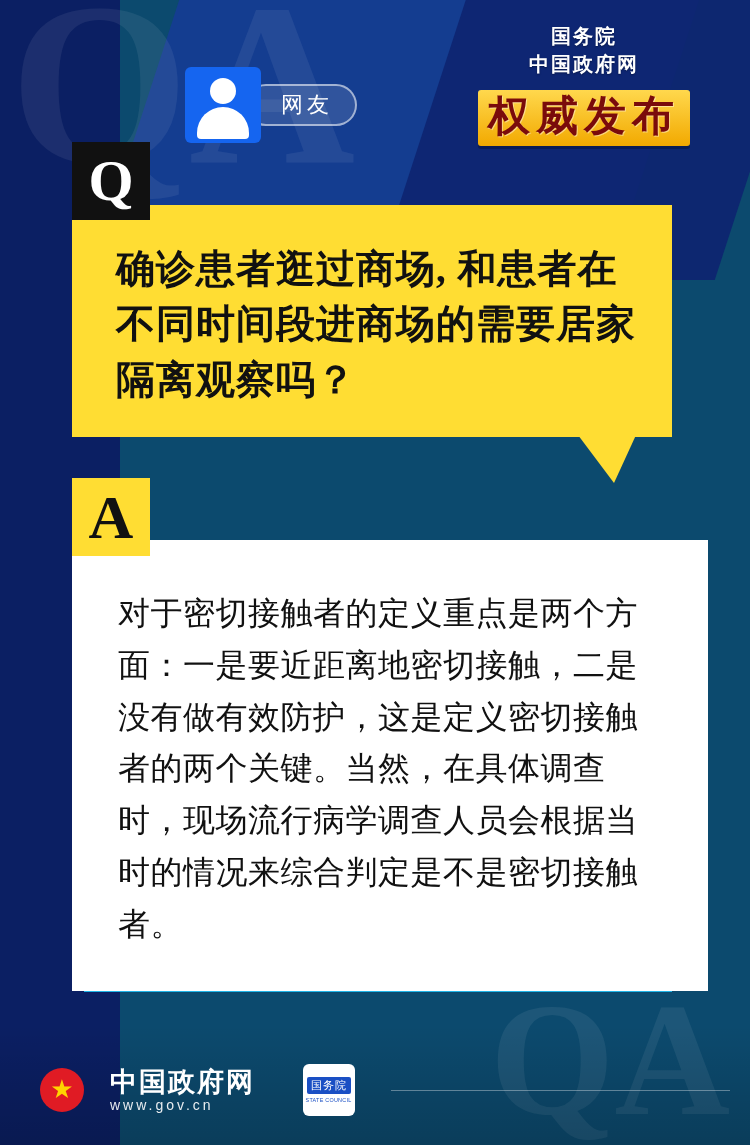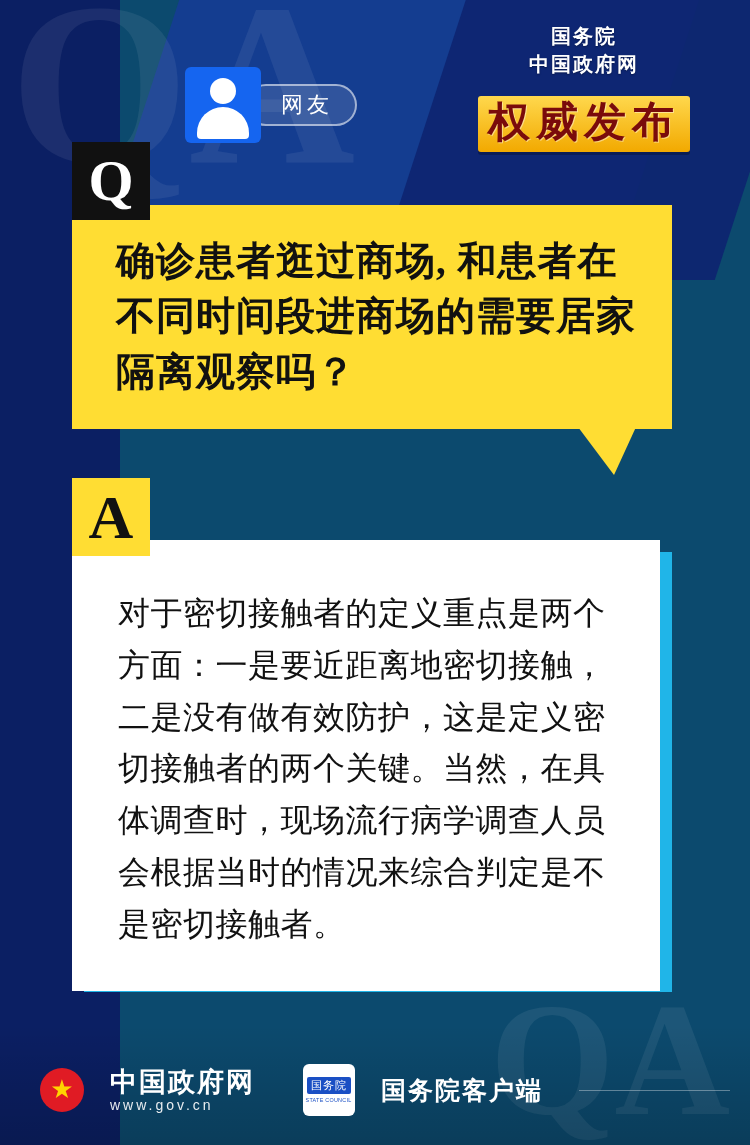--- a/index.html
+++ b/index.html
@@ -113,21 +113,21 @@
   }
   .brand-line {
     color: #ffffff;
     font-size: 20px;
     letter-spacing: 2px;
     line-height: 28px;
     font-weight: bold;
     text-shadow: 0 1px 2px rgba(0,0,0,.35);
   }
   .brand-badge {
-    margin-top: 18px;
+    margin-top: 12px;
     display: inline-block;
     padding: 4px 10px 8px;
     background: linear-gradient(180deg,#ffd84d 0%, #f2a900 100%);
     color: #7a0b0b;
     font-family: "Liberation Serif", serif;
     font-size: 42px;
     font-weight: bold;
     letter-spacing: 6px;
     line-height: 1.05;
     border-radius: 3px;
@@ -151,21 +151,21 @@
   .q-letter {
     left: 72px; top: 142px;
     background: #111111;
     color: #ffffff;
   }
   .q-bubble {
     position: absolute;
     left: 72px; top: 205px;
     width: 600px;
     background: #ffdd33;
-    padding: 28px 30px 30px 44px;
+    padding: 36px 30px 30px 44px;
     z-index: 3;
   }
   .q-bubble .tail {
     position: absolute;
     right: 36px; bottom: -46px;
     width: 0; height: 0;
     border-left: 36px solid transparent;
     border-right: 22px solid transparent;
     border-top: 48px solid #ffdd33;
   }
@@ -188,21 +188,21 @@
   .a-card-shadow {
     position: absolute;
     left: 84px; top: 552px;
     width: 588px; height: 440px;
     background: #20b5e8;
     z-index: 1;
   }
   .a-card {
     position: absolute;
     left: 72px; top: 540px;
-    width: 588px;
+    width: 636px;
     min-height: 440px;
     background: #ffffff;
     padding: 48px 40px 40px 46px;
     z-index: 2;
   }
   .a-text {
     font-family: "Liberation Serif", serif;
     font-size: 32px;
     line-height: 1.62;
     color: #111111;
@@ -333,17 +333,16 @@
   <div class="footer">
     <div class="gov-emblem"></div>
     <div class="gov-text">
       <div class="t1">中国政府网</div>
       <div class="t2">www.gov.cn</div>
     </div>
     <div class="app-badge">
       <div class="b1">国务院</div>
       <div class="b2">STATE COUNCIL</div>
     </div>
-    <div class="app-name">国务院客户端</div>
     <div class="footer-rule"></div>
   </div>
 
 </div>
 
 </body></html>

